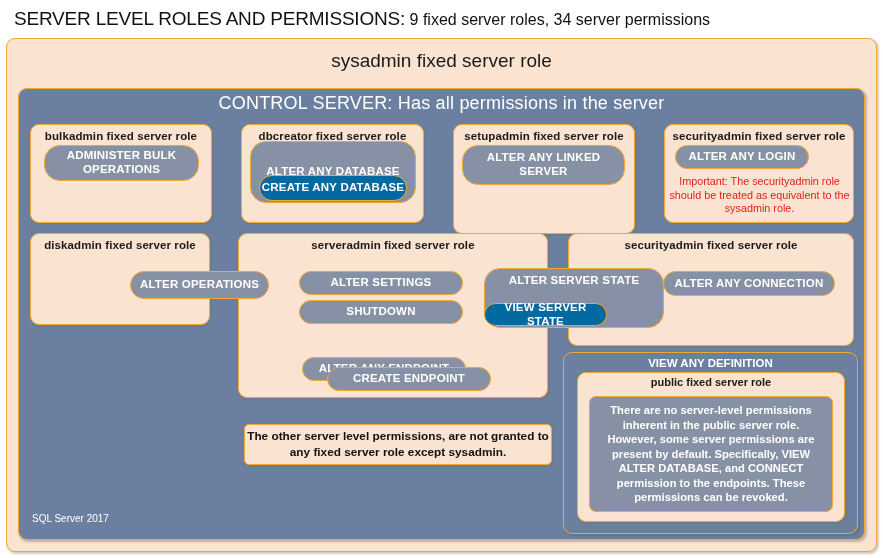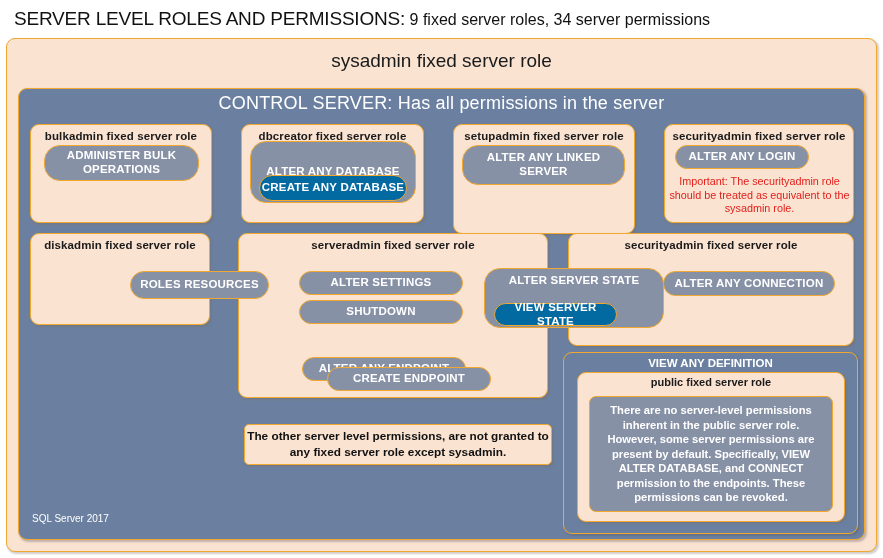--- a/index.html
+++ b/index.html
@@ -124,21 +124,21 @@
   #p-alter-resources{left:130px;top:271px;width:139px;height:28px;}
 
   #p-alter-settings{left:299px;top:271px;width:164px;height:24px;}
   #p-shutdown{left:299px;top:300px;width:164px;height:24px;}
   #p-alter-any-endpoint{left:302px;top:333px;width:164px;height:24px;margin-top:24px;}
   #p-create-endpoint{left:299px;top:367px;width:164px;height:24px;margin-left:28px;}
 
   #p-alter-server-state{left:484px;top:268px;width:180px;height:60px;
       display:block;padding-top:5px;}
   #p-alter-server-state .lbl{display:block;text-align:center;}
-  #p-view-server-state{left:494px;top:303px;width:123px;height:23px;}
+  #p-view-server-state{left:484px;top:303px;width:123px;height:23px;}
 
   #p-alter-any-connection{left:663px;top:271px;width:172px;height:25px;}
 </style>
 </head>
 <body>
 
 <div class="abs" id="title">
   <span class="t-main">SERVER LEVEL ROLES AND PERMISSIONS:</span><span class="t-sub"> 9 fixed server roles, 34 server permissions</span>
 </div>
 
@@ -177,21 +177,21 @@
 </div>
 
 <div class="abs peach" id="serveradmin-box">
   <div class="rolelabel">serveradmin fixed server role</div>
 </div>
 
 <div class="abs peach" id="processadmin-box">
   <div class="rolelabel">securityadmin fixed server role</div>
 </div>
 
-<div class="abs perm" id="p-alter-resources">ROLES RESOURCES</div>
+<div class="abs perm" id="p-alter-resources">ALTER OPERATIONS</div>
 <div class="abs perm" id="p-alter-settings">ALTER SETTINGS</div>
 <div class="abs perm" id="p-shutdown">SHUTDOWN</div>
 <div class="abs perm" id="p-alter-any-endpoint">ALTER ANY ENDPOINT</div>
 <div class="abs perm" id="p-create-endpoint">CREATE  ENDPOINT</div>
 
 <div class="abs perm" id="p-alter-server-state">
   <span class="lbl">ALTER SERVER  STATE</span>
 </div>
 <div class="abs perm dark" id="p-view-server-state">VIEW SERVER  STATE</div>
 

